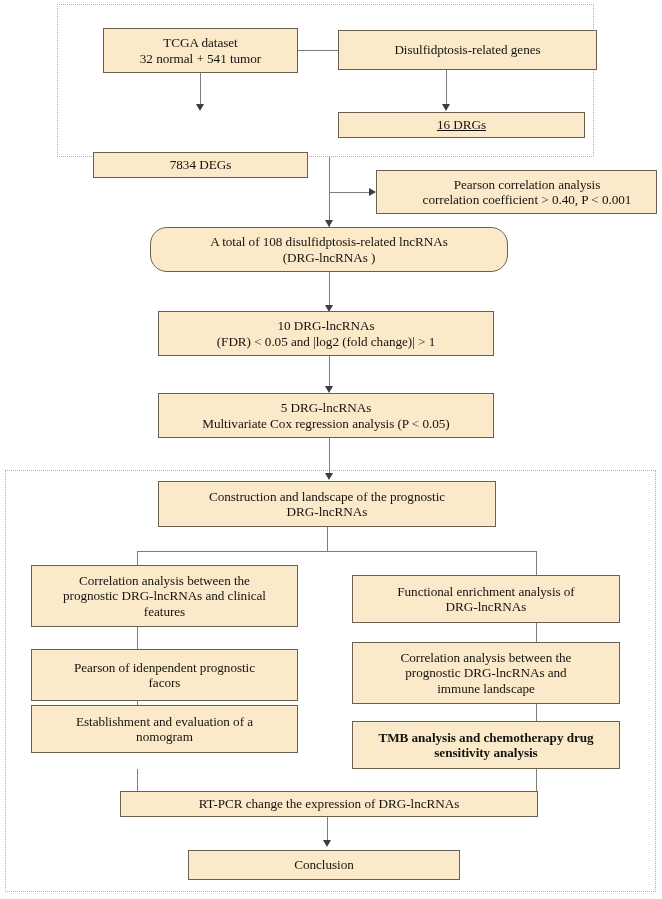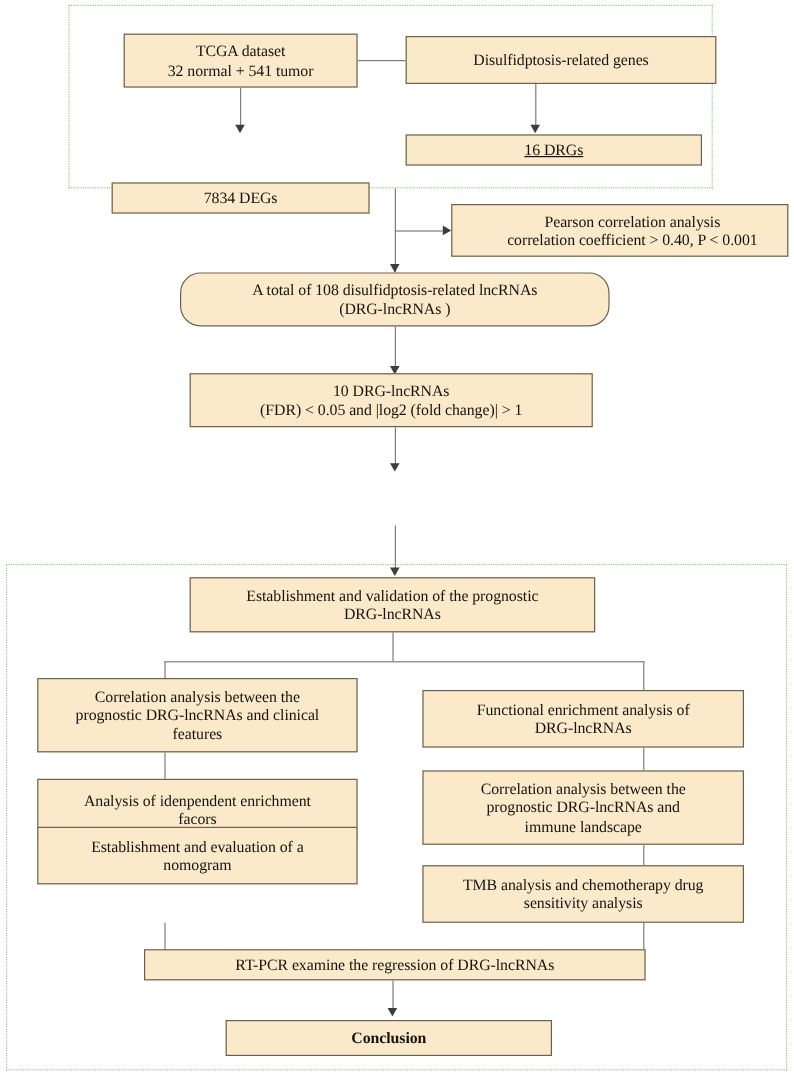--- a/index.html
+++ b/index.html
@@ -105,64 +105,66 @@
 
   <div class="vline" style="left:329px; top:272px; height:35px;"></div>
   <div class="arrow-down" style="left:325px; top:305px;"></div>
 
   <div class="box" style="left:158px; top:311px; width:336px; height:45px;">10 DRG-lncRNAs
 (FDR) &lt; 0.05 and |log2 (fold change)| &gt; 1</div>
 
   <div class="vline" style="left:329px; top:356px; height:32px;"></div>
   <div class="arrow-down" style="left:325px; top:386px;"></div>
 
+  <div class="box" style="left:158px; top:393px; width:336px; height:45px;">5 DRG-lncRNAs
+Multivariate Cox regression analysis (P &lt; 0.05)</div>
 
   <div class="vline" style="left:329px; top:438px; height:37px;"></div>
   <div class="arrow-down" style="left:325px; top:473px;"></div>
 
-  <div class="box" style="left:158px; top:481px; width:338px; height:46px;">Establishment and validation of the prognostic
+  <div class="box" style="left:158px; top:481px; width:338px; height:46px;">Construction and landscape of the prognostic
 DRG-lncRNAs</div>
 
   <div class="vline" style="left:327px; top:527px; height:24px;"></div>
   <div class="hline" style="left:137px; top:551px; width:400px;"></div>
   <div class="vline" style="left:137px; top:551px; height:14px;"></div>
   <div class="vline" style="left:536px; top:551px; height:24px;"></div>
 
   <div class="box" style="left:31px; top:565px; width:267px; height:62px;">Correlation analysis between the
 prognostic DRG-lncRNAs and clinical
 features</div>
 
   <div class="vline" style="left:137px; top:627px; height:22px;"></div>
 
-  <div class="box" style="left:31px; top:649px; width:267px; height:52px;">Analysis of idenpendent enrichment
+  <div class="box" style="left:31px; top:649px; width:267px; height:52px;">Pearson of idenpendent prognostic
 facors</div>
 
   <div class="vline" style="left:137px; top:701px; height:20px;"></div>
 
-  <div class="box" style="left:31px; top:689px; width:267px; height:48px;">Establishment and evaluation of a
+  <div class="box" style="left:31px; top:705px; width:267px; height:48px;">Establishment and evaluation of a
 nomogram</div>
 
   <div class="vline" style="left:137px; top:769px; height:22px;"></div>
 
   <div class="box" style="left:352px; top:575px; width:268px; height:48px;">Functional enrichment analysis of
 DRG-lncRNAs</div>
 
   <div class="vline" style="left:536px; top:623px; height:19px;"></div>
 
   <div class="box" style="left:352px; top:642px; width:268px; height:62px;">Correlation analysis between the
 prognostic DRG-lncRNAs and
 immune landscape</div>
 
   <div class="vline" style="left:536px; top:704px; height:17px;"></div>
 
-  <div class="box" style="left:352px; top:721px; width:268px; height:48px;">TMB analysis and chemotherapy drug
+  <div class="box" style="left:352px; top:721px; width:268px; height:48px;font-weight:bold;">TMB analysis and chemotherapy drug
 sensitivity analysis</div>
 
   <div class="vline" style="left:536px; top:769px; height:22px;"></div>
 
-  <div class="box" style="left:120px; top:791px; width:418px; height:26px;">RT-PCR examine the regression of DRG-lncRNAs</div>
+  <div class="box" style="left:120px; top:791px; width:418px; height:26px;">RT-PCR change the expression of DRG-lncRNAs</div>
 
   <div class="vline" style="left:327px; top:817px; height:25px;"></div>
   <div class="arrow-down" style="left:323px; top:840px;"></div>
 
-  <div class="box" style="left:188px; top:850px; width:272px; height:30px;font-weight:bold;">Conclusion</div>
+  <div class="box" style="left:188px; top:850px; width:272px; height:30px;">Conclusion</div>
 
 </div>
 
 </body></html>

